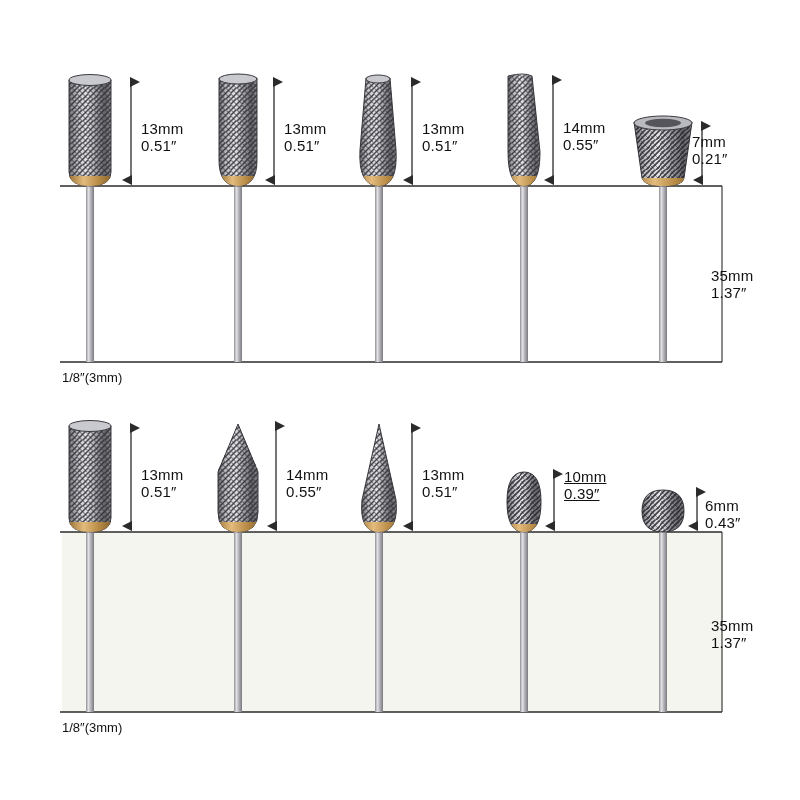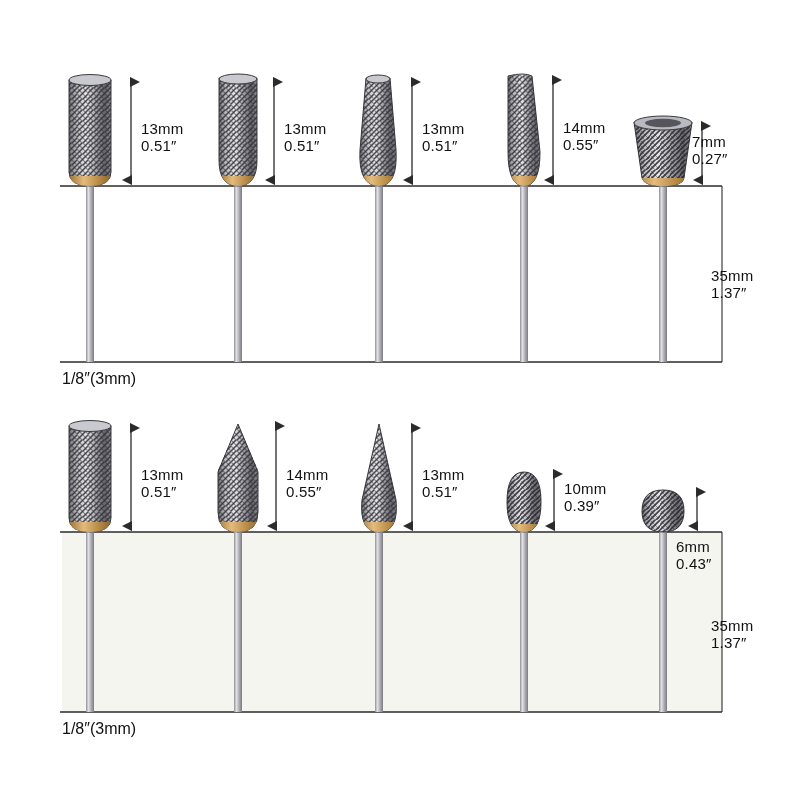--- a/index.html
+++ b/index.html
@@ -14,21 +14,21 @@
   .dim-label{
     position:absolute;
     font-size:15px;
     color:#111;
     line-height:1.15;
     white-space:pre;
     letter-spacing:0.2px;
   }
   .shank-label{
     position:absolute;
-    font-size:16px;
+    font-size:13px;
     color:#111;
     white-space:pre;
   }
   svg{position:absolute;left:0;top:0;}
 </style>
 </head>
 <body>
 
 <div class="panel">
 
@@ -236,33 +236,33 @@
 </svg>
 
 <div class="dim-label" style="left:141px;top:120px;"><span>13mm</span><br><span>0.51″</span></div>
 
 <div class="dim-label" style="left:284px;top:120px;"><span>13mm</span><br><span>0.51″</span></div>
 
 <div class="dim-label" style="left:422px;top:120px;"><span>13mm</span><br><span>0.51″</span></div>
 
 <div class="dim-label" style="left:563px;top:119px;"><span>14mm</span><br><span>0.55″</span></div>
 
-<div class="dim-label" style="left:692px;top:133px;"><span>7mm</span><br><span>0.27″</span></div>
+<div class="dim-label" style="left:692px;top:133px;"><span>7mm</span><br><span>0.21″</span></div>
 
 <div class="dim-label" style="left:711px;top:267px;"><span>35mm</span><br><span>1.37″</span></div>
 
 <div class="shank-label" style="left:62px;top:370px;">1/8″(3mm)</div>
 
 <div class="dim-label" style="left:141px;top:466px;"><span>13mm</span><br><span>0.51″</span></div>
 
 <div class="dim-label" style="left:286px;top:466px;"><span>14mm</span><br><span>0.55″</span></div>
 
 <div class="dim-label" style="left:422px;top:466px;"><span>13mm</span><br><span>0.51″</span></div>
 
-<div class="dim-label" style="left:564px;top:480px;"><span>10mm</span><br><span>0.39″</span></div>
-
-<div class="dim-label" style="left:676px;top:497px;margin-top:41px;"><span>6mm</span><br><span>0.43″</span></div>
+<div class="dim-label" style="left:564px;top:468px;text-decoration:underline;"><span>10mm</span><br><span>0.39″</span></div>
+
+<div class="dim-label" style="left:705px;top:497px;"><span>6mm</span><br><span>0.43″</span></div>
 
 <div class="dim-label" style="left:711px;top:617px;"><span>35mm</span><br><span>1.37″</span></div>
 
 <div class="shank-label" style="left:62px;top:720px;">1/8″(3mm)</div>
 
 </div>
 
 </body></html>

